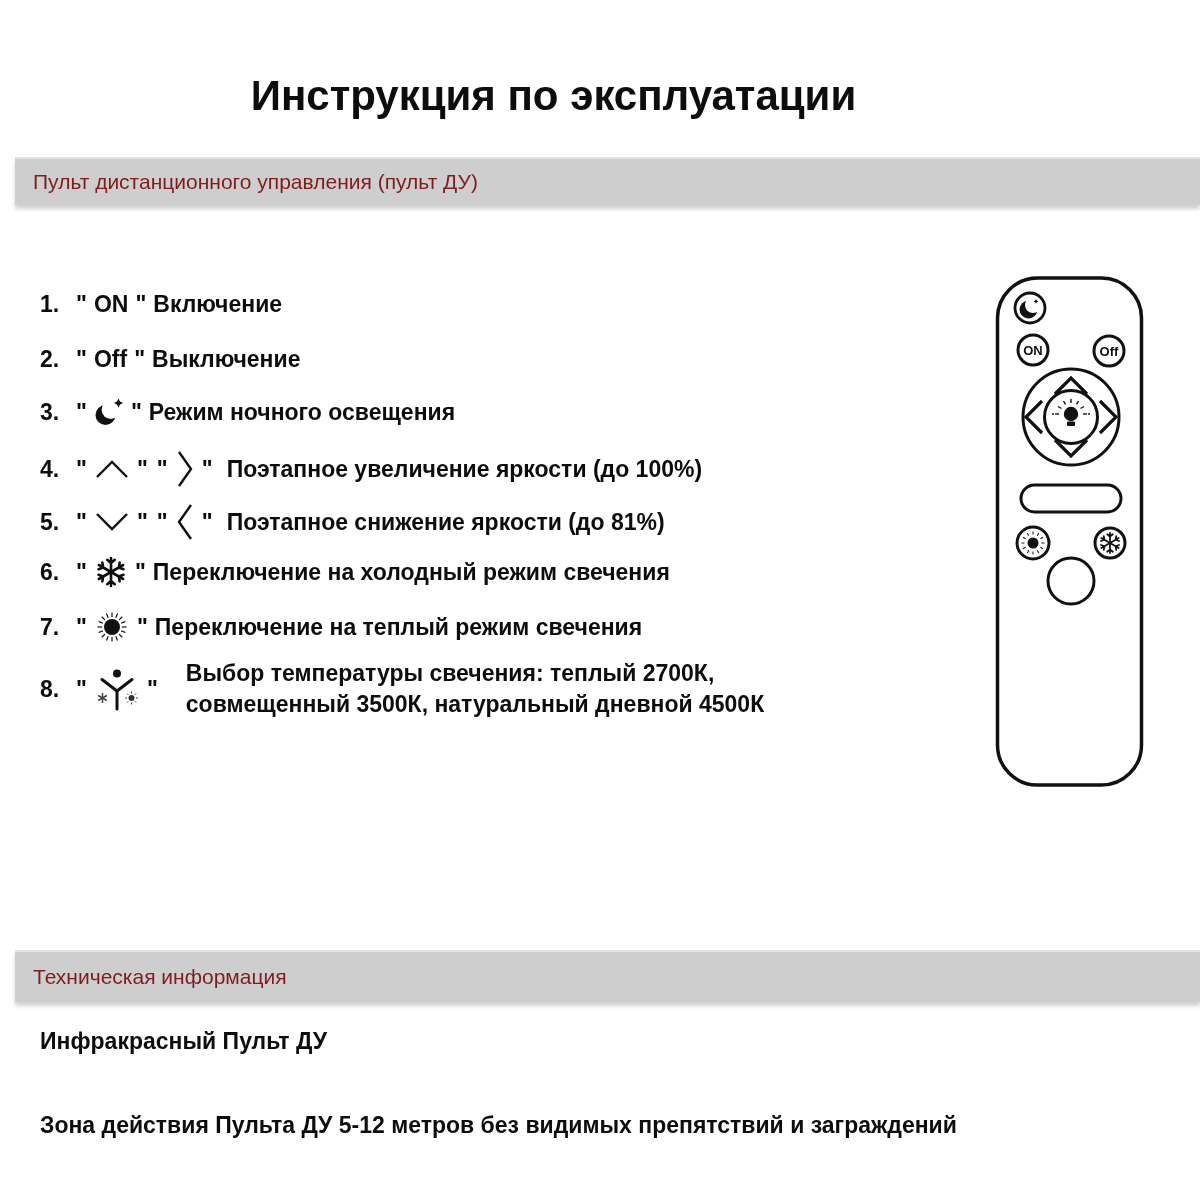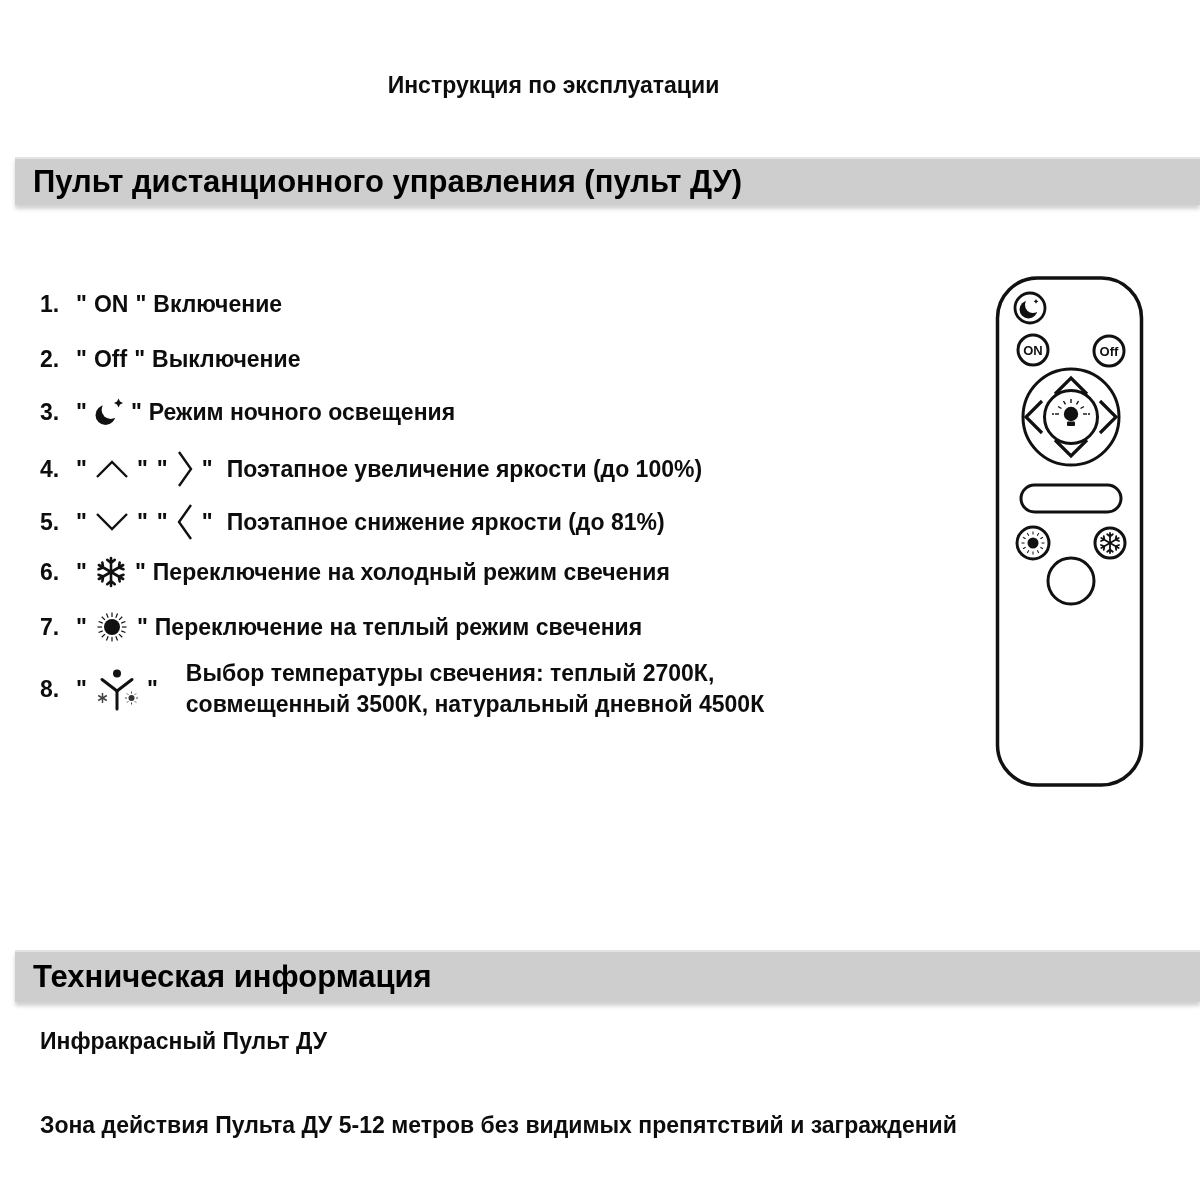--- a/index.html
+++ b/index.html
@@ -5,31 +5,31 @@
   html, body { margin:0; padding:0; }
   body {
     width:1200px; height:1200px; background:#ffffff;
     font-family:"Liberation Sans", sans-serif; color:#111;
     position:relative; overflow:hidden;
   }
   .page { position:absolute; left:0; top:0; width:1200px; height:1200px; background:#fff; }
 
   .title {
     position:absolute; top:72px; left:0; width:1107px;
-    text-align:center; font-size:23px; font-weight:bold; color:#0d0d0d;
+    text-align:center; font-size:42px; font-weight:bold; color:#0d0d0d;
   }
 
   .banner {
     position:absolute; left:15px; width:1185px;
     background:#cecece; border-top:2px solid #e3e3e3;
     box-shadow:0 4px 4px rgba(0,0,0,0.18);
   }
   .banner .btext {
     position:absolute; left:18px; top:50%; transform:translateY(-50%);
-    font-size:31px; font-weight:bold; color:#000000; white-space:nowrap;
+    font-size:21px; font-weight:normal; color:#7f1d1d; white-space:nowrap;
   }
   #banner-remote { top:157px; height:46px; }
   #banner-tech   { top:938px; height:50px;margin-top:12px; }
 
   .row {
     position:absolute; left:40px; display:flex; align-items:center;
     font-size:23px; font-weight:bold; white-space:nowrap; color:#0d0d0d;
   }
   .num { width:36px; flex:0 0 auto; }
   .sym { display:inline-flex; align-items:center; gap:7px; flex:0 0 auto; }

